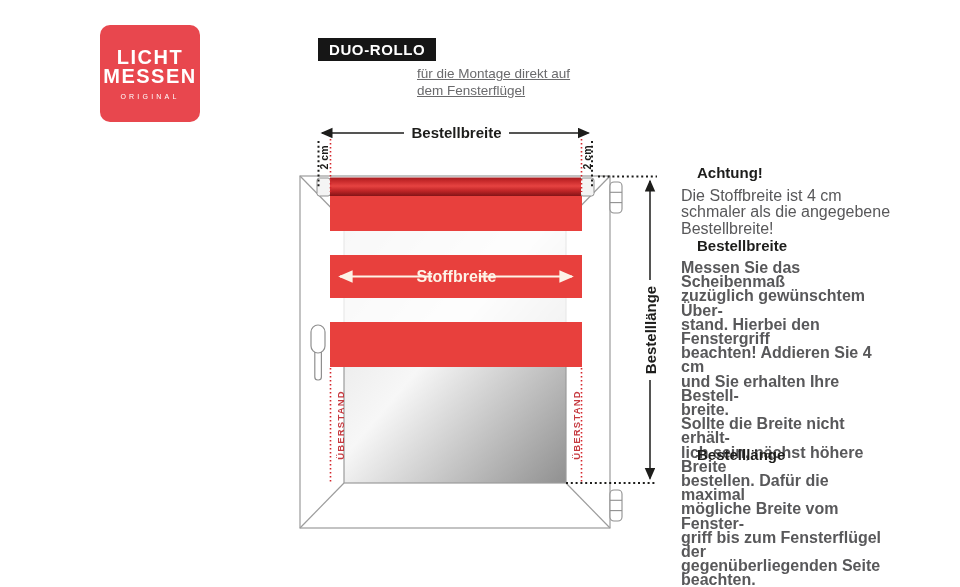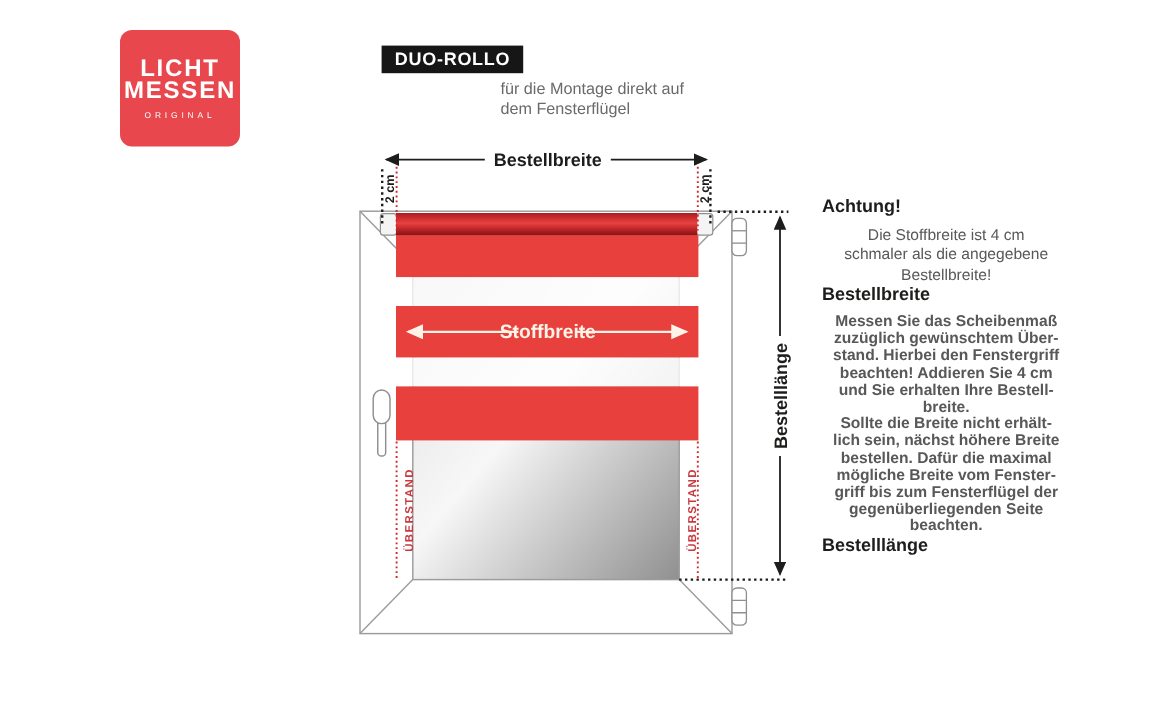--- a/index.html
+++ b/index.html
@@ -17,25 +17,25 @@
   .logo .l1,.logo .l2{font-size:20px;font-weight:bold;letter-spacing:1.5px;line-height:19px;}
   .logo .tag{font-size:7px;letter-spacing:3.2px;margin-top:7px;font-weight:400;}
   
   .hdr{position:absolute;left:298px;top:38px;width:400px;height:70px;}
   .badge{
     position:absolute;left:0;top:0;height:23px;background:#161616;color:#fff;
     font-size:15px;font-weight:bold;letter-spacing:0.6px;
     display:flex;align-items:center;padding:0 11px;margin-left:20px;
   }
   .title{position:absolute;left:119px;top:3px;font-size:15.5px;font-weight:bold;letter-spacing:0.9px;color:#1d1d1b;white-space:nowrap;}
-  .subtitle{position:absolute;left:119px;top:27px;font-size:13.5px;line-height:17px;color:#6a6a6c;white-space:pre-line;}
+  .subtitle{position:absolute;left:119px;top:27px;font-size:13.5px;line-height:17px;color:#6a6a6c;white-space:pre-line;text-decoration:underline;}
   
   .info-sec{position:absolute;left:681px;width:215px;}
-  .info-sec h3{margin:0 0 7px 4px;font-size:15px;font-weight:bold;color:#1d1d1b;}
-  .info-sec p{margin:0;font-size:13px;color:#58585a;white-space:pre-line;text-align:center;}
+  .info-sec h3{margin:0 0 7px 16px;font-size:15px;font-weight:bold;color:#1d1d1b;}
+  .info-sec p{margin:0;font-size:16px;color:#58585a;white-space:pre-line;}
   .sec-achtung{top:164px;}
   .sec-achtung p{line-height:16.4px;}
   .sec-breite{top:237px;}
   .sec-breite p{line-height:14.2px;font-weight:bold;}
   .sec-laenge{top:446px;}
   .sec-laenge p{line-height:15.6px;}
   
   .diagram{position:absolute;left:0;top:0;width:960px;height:587px;}
   svg text{font-family:"Liberation Sans",sans-serif;}
   .mlabel{font-size:15px;font-weight:bold;fill:#1d1d1b;}

